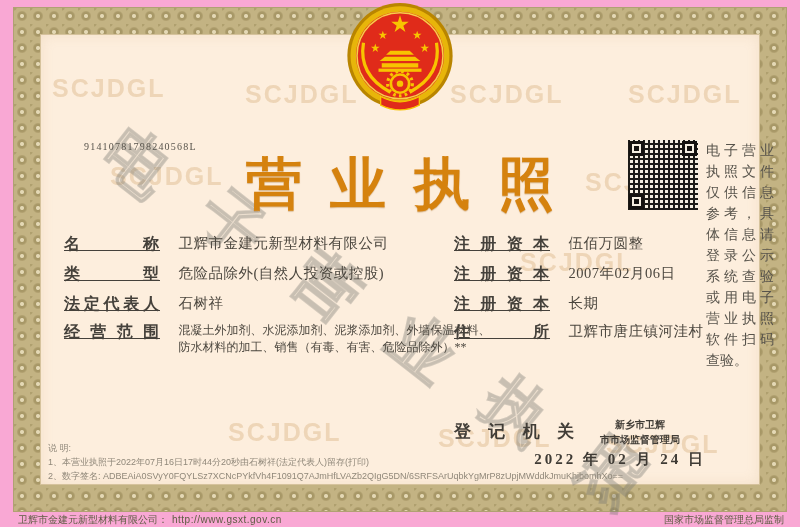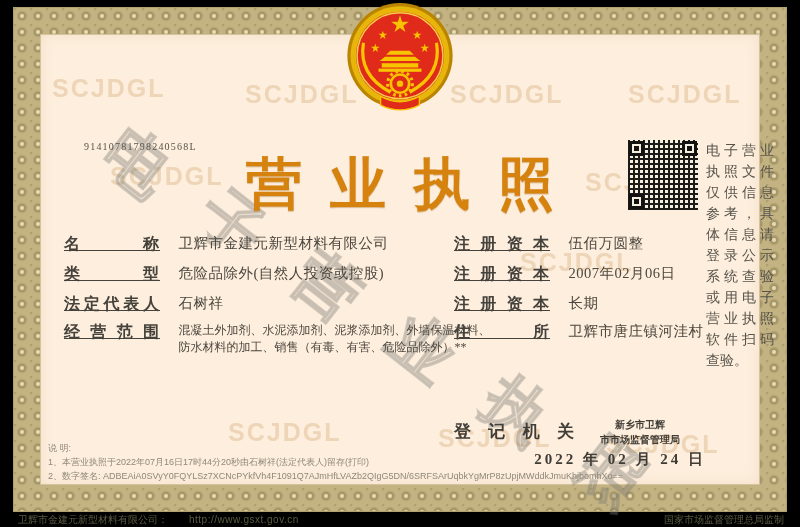--- a/index.html
+++ b/index.html
@@ -1,16 +1,16 @@
 <!DOCTYPE html>
 <html><head>
 <meta charset="utf-8">
 <style>
   html,body{margin:0;padding:0;background:#e9e7e2;}
-  .stage{position:relative;width:800px;height:527px;background:#000000;overflow:hidden;
+  .stage{position:relative;width:800px;height:527px;background:#f9a8d4;overflow:hidden;
          font-family:"Liberation Sans","DejaVu Sans",sans-serif;}
   
   .cert{position:absolute;left:14px;top:8px;width:772px;height:503px;box-sizing:border-box;
         padding:26px;background-color:#c3b383;outline:1px solid #b0a173;
         background-image:
           radial-gradient(circle at 8px 8px, rgba(255,247,222,.55) 1.5px, rgba(138,123,73,.5) 2.5px, rgba(138,123,73,.45) 4px, rgba(195,179,131,0) 5.5px),
           radial-gradient(circle at 0 0, rgba(138,123,73,.35) 2px, transparent 3px);
         background-size:16px 16px,16px 16px;}
   .inner{position:relative;width:100%;height:100%;background:#fdeedd;
          box-shadow:inset 0 0 0 1px rgba(172,150,94,.45), inset 0 0 14px rgba(196,156,96,.18);}
@@ -66,21 +66,21 @@
              color:#413d37;text-align:justify;text-align-last:justify;}
   .reg-authority{position:absolute;left:520px;top:384px;width:160px;text-align:center;
                  font-size:10px;font-weight:bold;color:#413d37;line-height:1.45;}
   .reg-date{position:absolute;left:470px;top:416px;width:220px;text-align:center;font-size:15px;
             font-weight:bold;color:#3f3b35;letter-spacing:3px;
             font-family:"Liberation Serif","DejaVu Serif",serif;}
   
   .notes{position:absolute;left:8px;top:408px;font-size:9px;color:#90887a;line-height:1.55;white-space:nowrap;}
   
   .footer-left{position:absolute;left:18px;top:513px;font-size:10px;color:#5d5c42;}
-  .footer-left .url{margin-left:21px;letter-spacing:.5px;}
+  .footer-left .url{margin-left:4px;letter-spacing:.5px;}
   .footer-right{position:absolute;right:16px;top:513px;font-size:10px;color:#5d5c42;}
 </style>
 </head>
 <body>
 
 <div class="stage">
 
   <div class="cert">
     <div class="inner">
 

